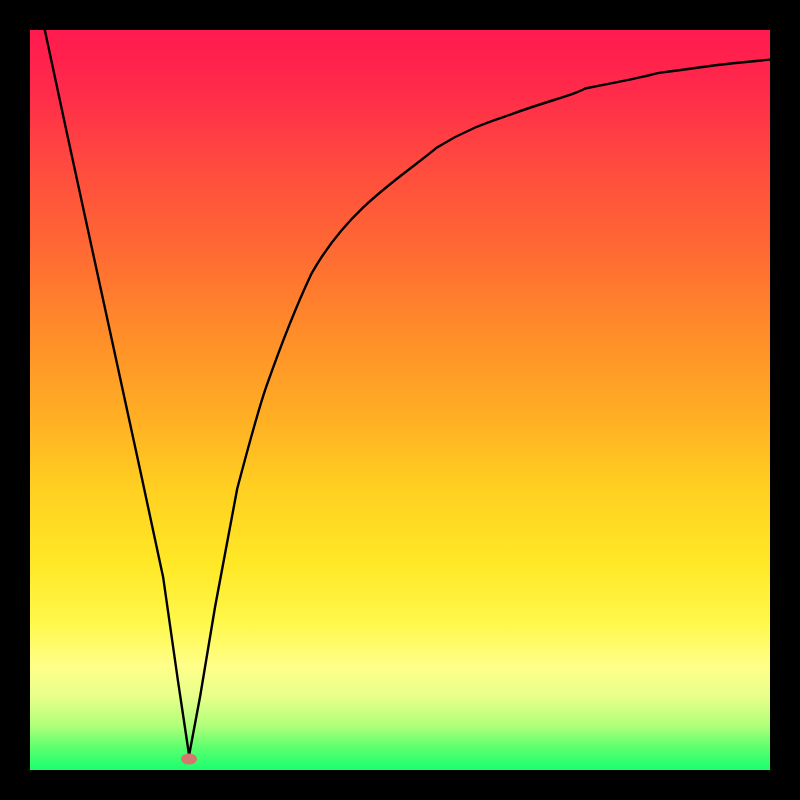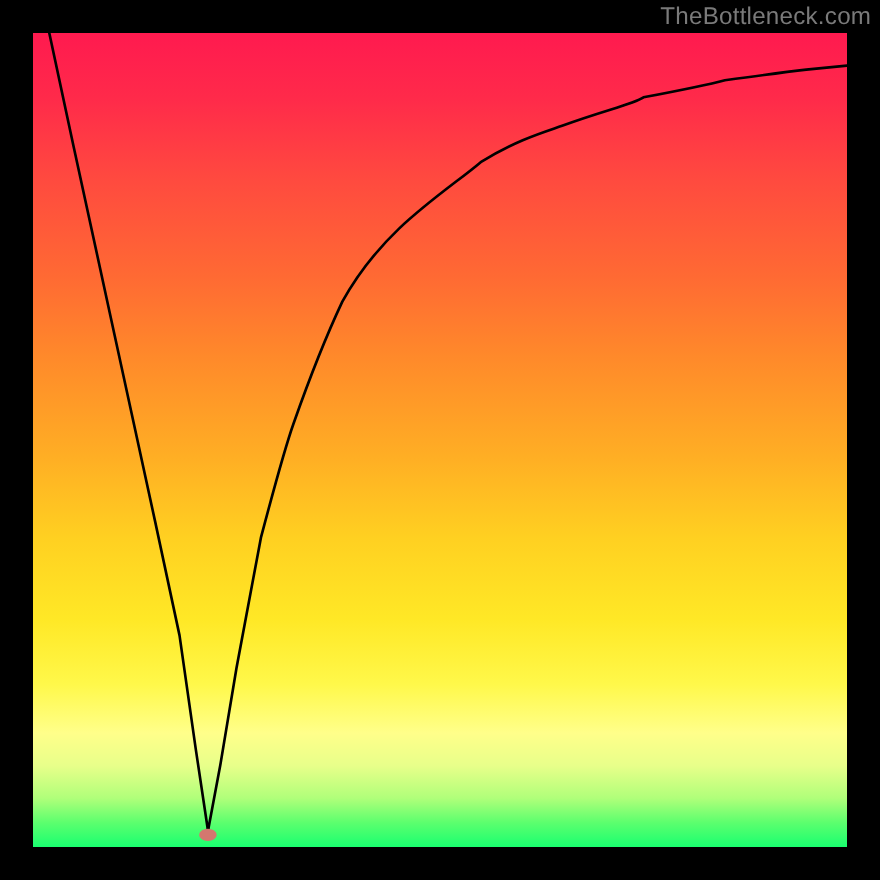--- a/index.html
+++ b/index.html
@@ -92,14 +92,13 @@
                C 440 97 465 90 481 84.36
                C 520 70 545 65 555 58.46
                C 610 48 629 42.92 629 42.92
                C 680 36 703 33.3 703 33.3
                L 740 29.6" fill="none" stroke="#000" stroke-width="2.4" stroke-linejoin="round" stroke-linecap="round"></path>
     </svg>
 
     <div class="marker" style="left:159px; top:729px;"></div>
   </div>
 
-  <div class="watermark">TheBottleneck.com</div>
 </div>
 
 </body></html>

